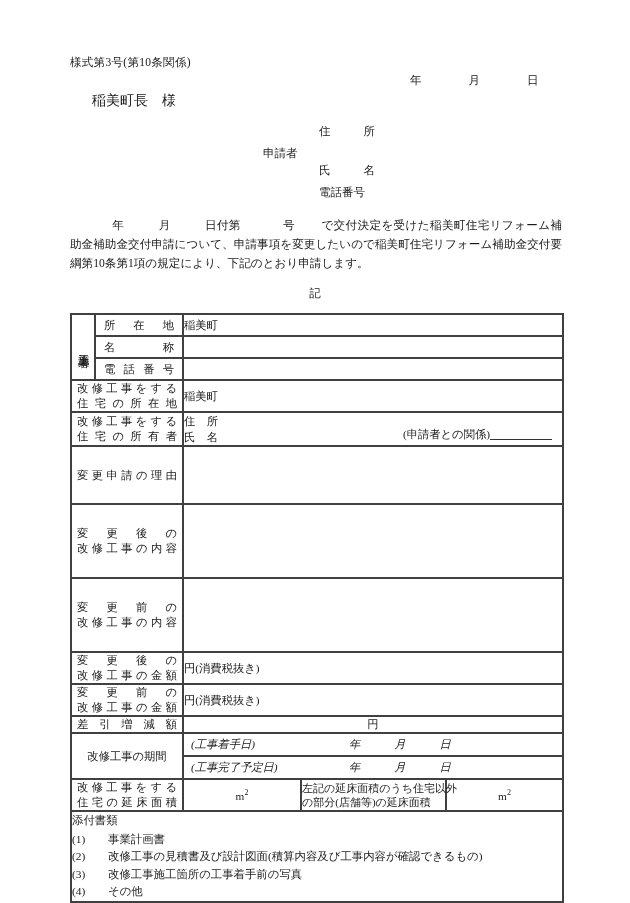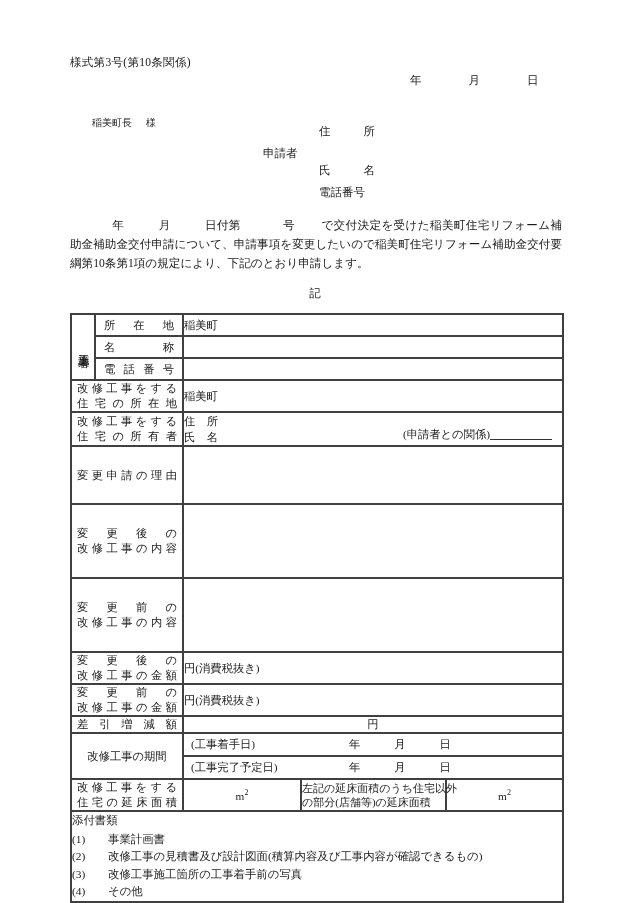--- a/index.html
+++ b/index.html
@@ -39,22 +39,22 @@
     display: flex;
     white-space: nowrap;
   }
   .date-line .d-y { margin-left: 10px; }
   .date-line .d-m { margin-left: 47px; }
   .date-line .d-d { margin-left: 47px; }
 
   .addressee {
     position: absolute;
     left: 92px;
-    top: 116px;
-    font-size: 10px;
+    top: 92px;
+    font-size: 14px;
     white-space: nowrap;
   }
   .addressee .sama { margin-left: 14px; }
 
   .applicant {
     position: absolute;
     left: 263px;
     top: 123px;
     font-size: 11.5px;
     line-height: 16.5px;
@@ -187,20 +187,21 @@
     width: 62px;
     border-bottom: 1px solid #333;
     vertical-align: -2px;
   }
 
   .period-dates {
     display: flex;
     align-items: flex-end;
     white-space: nowrap;
     padding: 3px 7px;
+    font-style: italic;
   }
   .period-dates .pd-label {
     display: inline-block;
     width: 112px;
   }
   .period-dates .pd-y { margin-left: 46px; }
   .period-dates .pd-m { margin-left: 34px; }
   .period-dates .pd-d { margin-left: 34px; }
 
   .unit-cell {

